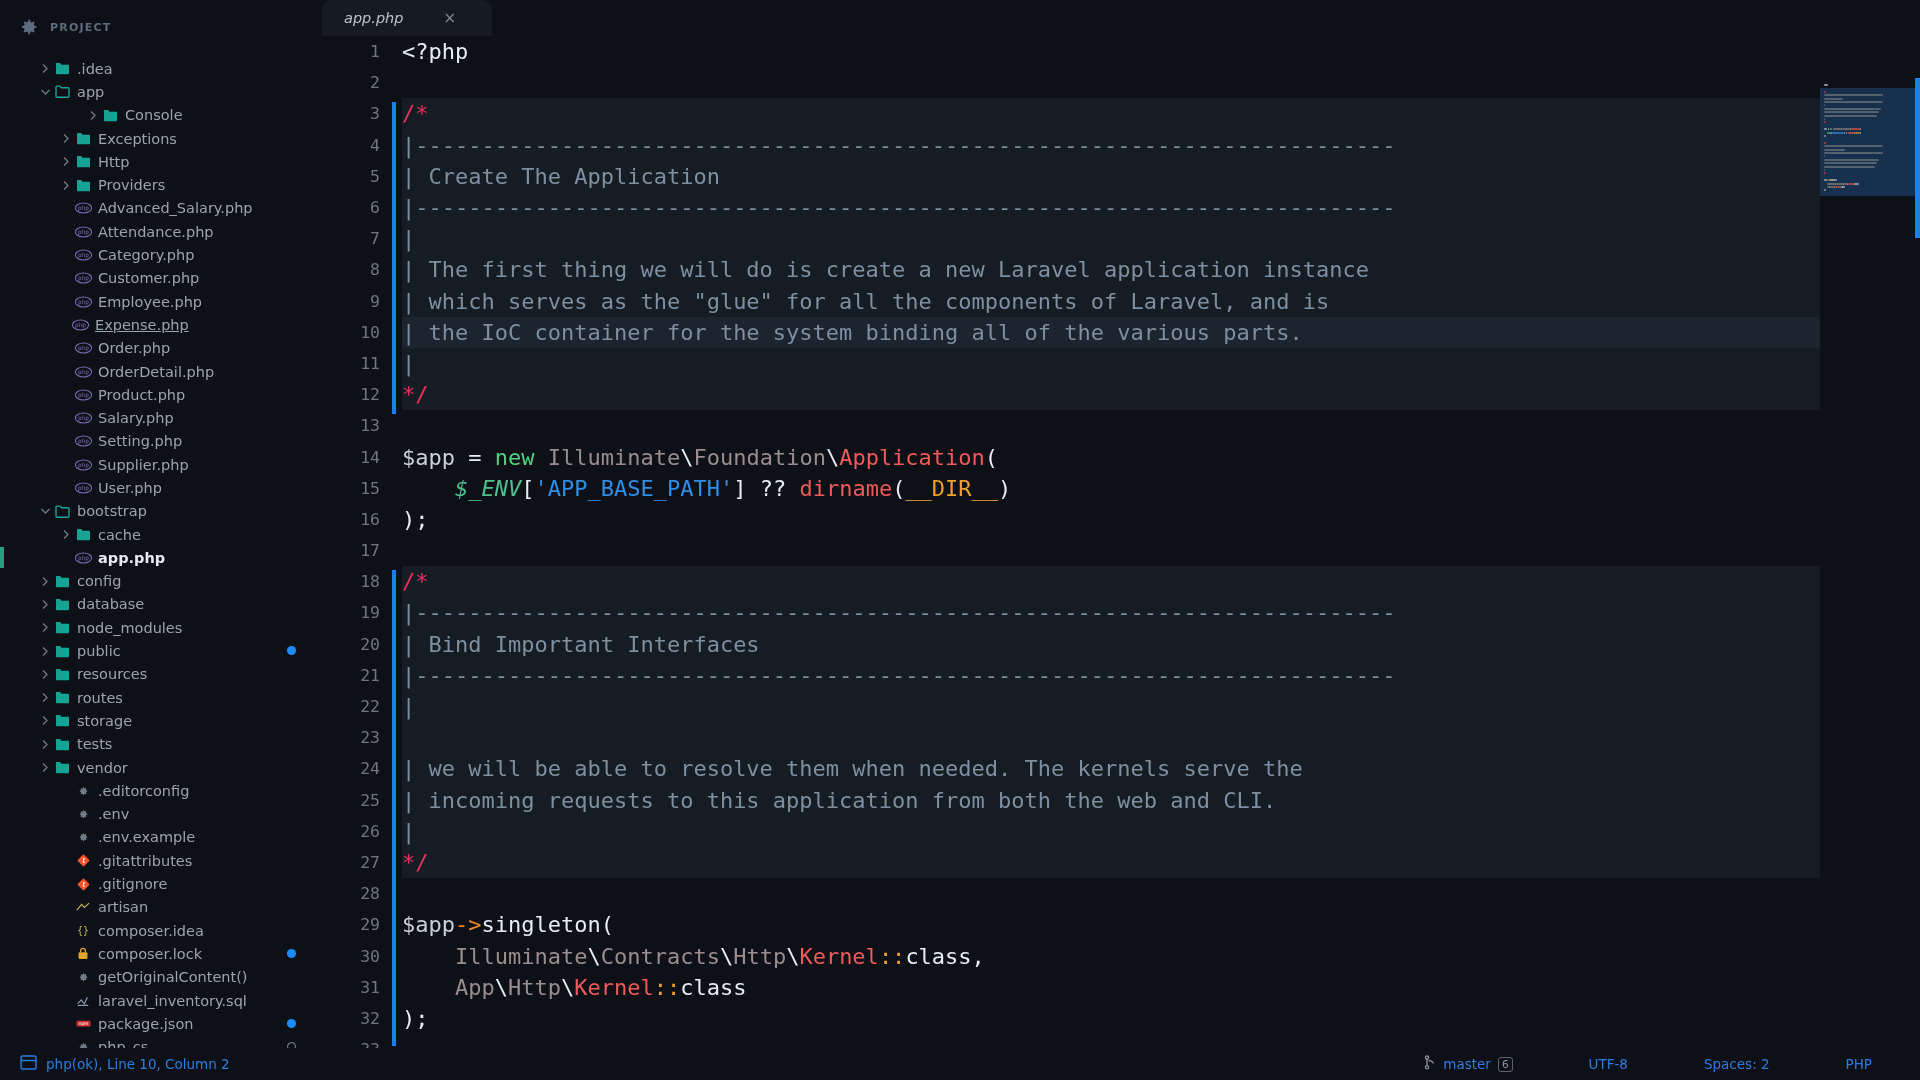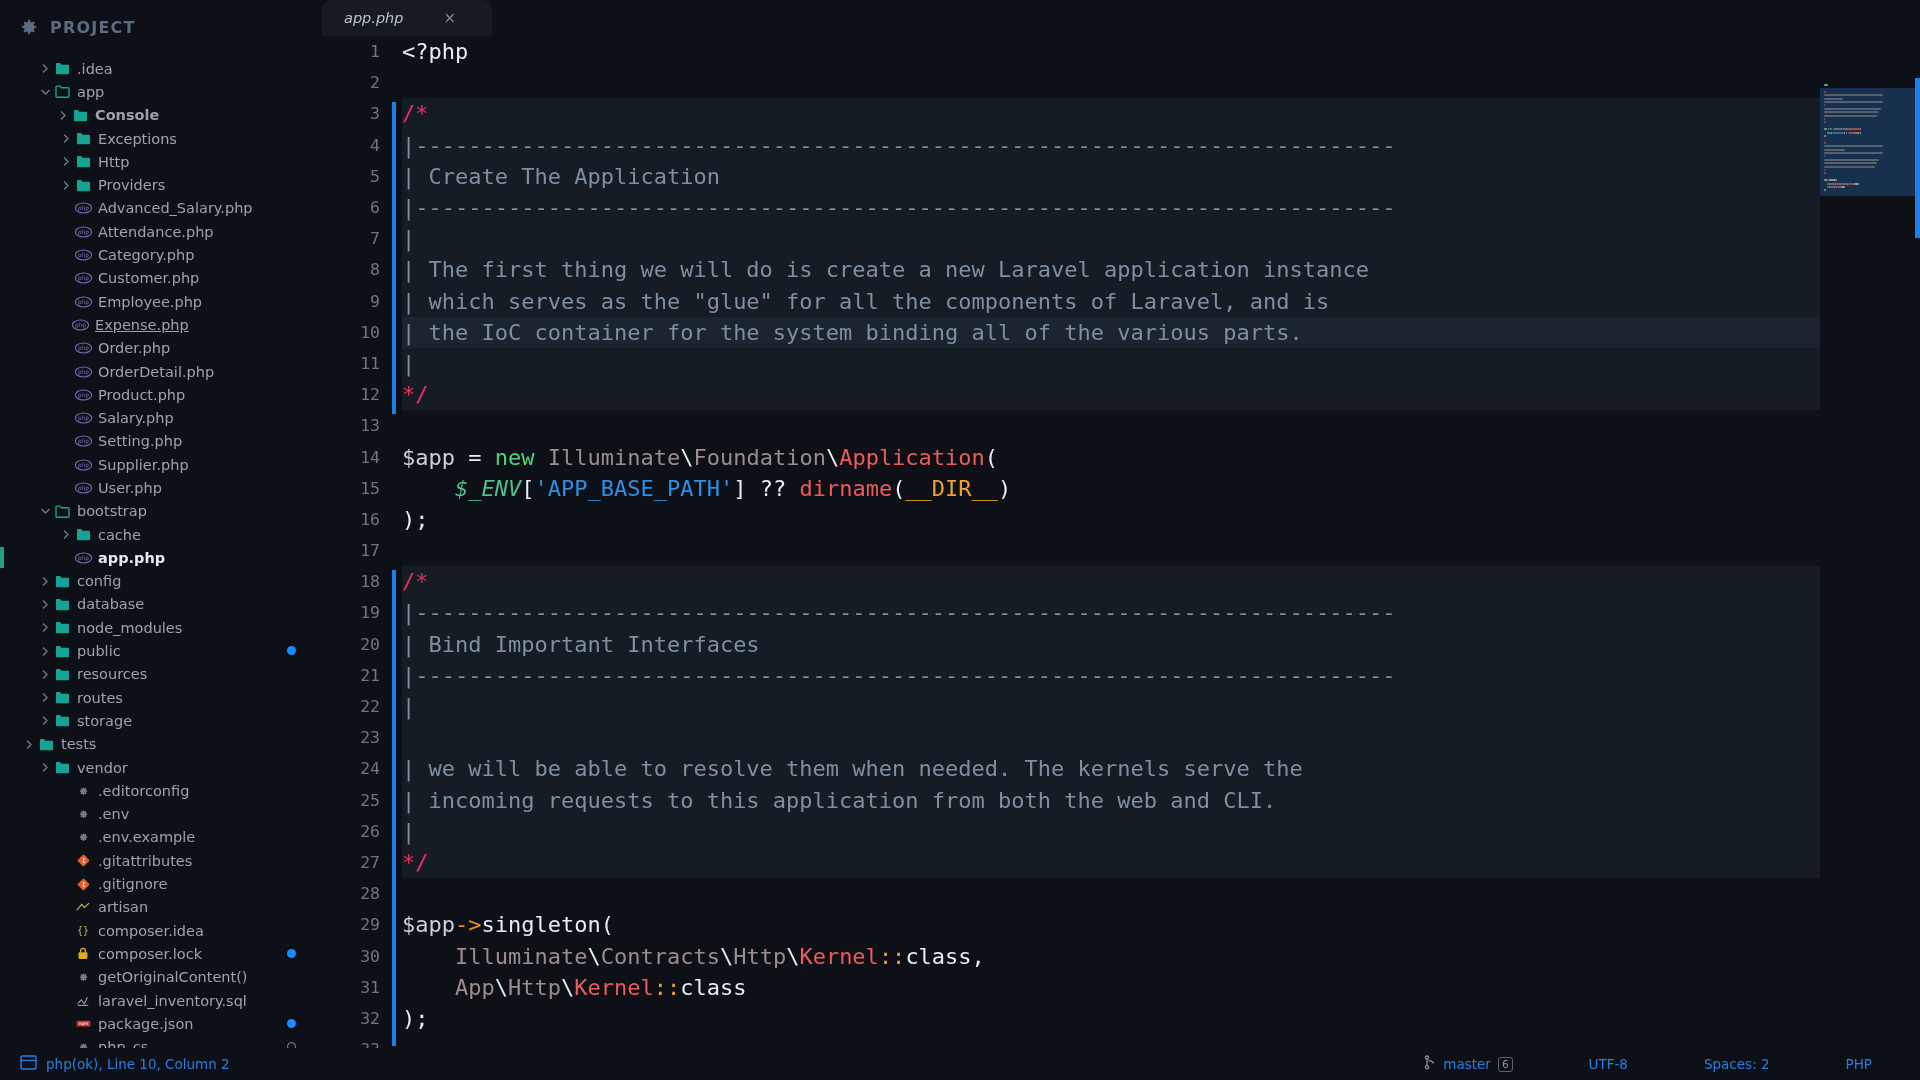--- a/index.html
+++ b/index.html
@@ -16,21 +16,21 @@
   .sidebar {
     width: 310px; background: #0d1117; flex: 0 0 310px;
     position: relative; overflow: hidden;
   }
   .side-header {
     display: flex; align-items: center; gap: 11px;
     padding: 13px 0 13px 17px; height: 54px;
   }
   .gear-glyph { width: 22px; height: 22px; display:block; }
   .side-title {
-    color: #5d6b7e; font-size: 16px; font-weight: bold;
+    color: #5d6b7e; font-size: 11px; font-weight: bold;
     letter-spacing: 1.2px; font-family: "DejaVu Sans", sans-serif;
   }
   .tree { padding-top: 3px; }
   .trow {
     display: flex; align-items: center; height: 23.3px;
     font-size: 14.5px; color: #9aa4b0; white-space: nowrap;
     font-family: "DejaVu Sans", sans-serif; position: relative;
   }
   .arrow { width: 14px; flex: 0 0 14px; color: #6f7b8a; font-size: 10px; text-align: center; }
   .arrow svg { display:block; margin: 0 auto; }
@@ -158,21 +158,21 @@
                 <path d="M1.5 2 L5.5 6 L9.5 2"></path>
               </svg>
             </span>
             <span class="ico">
               <svg width="15" height="13" viewBox="0 0 16 14" fill="none" stroke="#16a394" stroke-width="1.5">
                 <path d="M1 12.2V2.2a1 1 0 0 1 1-1h3.4l1.4 1.8H14a1 1 0 0 1 1 1v8.2a1 1 0 0 1-1 1H2a1 1 0 0 1-1-1z"></path>
               </svg>
             </span>
             <span class="lbl">app</span>
           </div>
-          <div class="trow" style="padding-left: 56px; font-weight: bold;">
+          <div class="trow" style="padding-left: 86px;">
             <span class="arrow">
               <svg width="8" height="11" viewBox="0 0 8 11" fill="none" stroke="#6f7b8a" stroke-width="1.3">
                 <path d="M2 1.5 L6 5.5 L2 9.5"></path>
               </svg>
             </span>
             <span class="ico">
               <svg width="15" height="13" viewBox="0 0 16 14" fill="#16a394">
                 <path d="M1.6 1.2h3.8l1.4 1.8H14c.6 0 1 .5 1 1v8.2c0 .6-.4 1-1 1H2c-.6 0-1-.4-1-1V2.2c0-.5.4-1 .6-1z"></path>
               </svg>
             </span>
@@ -469,21 +469,21 @@
                 <path d="M2 1.5 L6 5.5 L2 9.5"></path>
               </svg>
             </span>
             <span class="ico">
               <svg width="15" height="13" viewBox="0 0 16 14" fill="#16a394">
                 <path d="M1.6 1.2h3.8l1.4 1.8H14c.6 0 1 .5 1 1v8.2c0 .6-.4 1-1 1H2c-.6 0-1-.4-1-1V2.2c0-.5.4-1 .6-1z"></path>
               </svg>
             </span>
             <span class="lbl">storage</span>
           </div>
-          <div class="trow" style="padding-left: 22px;">
+          <div class="trow" style="padding-left: 38px;">
             <span class="arrow">
               <svg width="8" height="11" viewBox="0 0 8 11" fill="none" stroke="#6f7b8a" stroke-width="1.3">
                 <path d="M2 1.5 L6 5.5 L2 9.5"></path>
               </svg>
             </span>
             <span class="ico">
               <svg width="15" height="13" viewBox="0 0 16 14" fill="#16a394">
                 <path d="M1.6 1.2h3.8l1.4 1.8H14c.6 0 1 .5 1 1v8.2c0 .6-.4 1-1 1H2c-.6 0-1-.4-1-1V2.2c0-.5.4-1 .6-1z"></path>
               </svg>
             </span>

